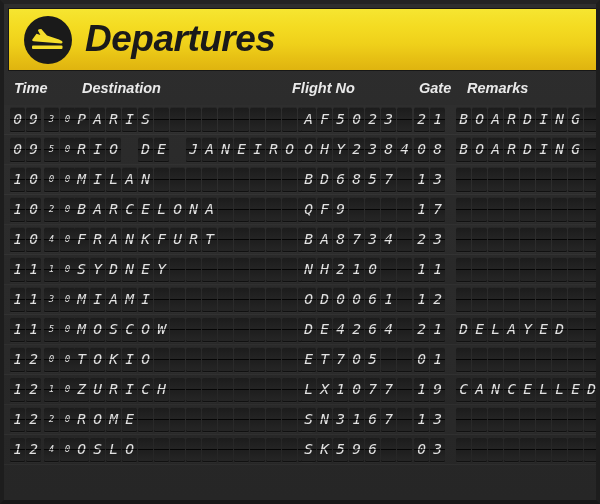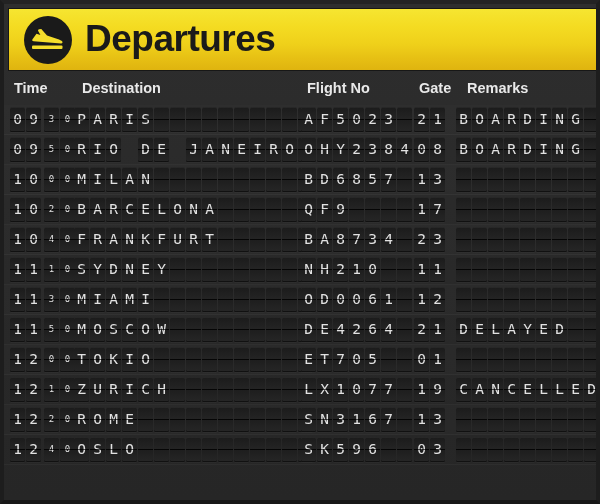--- a/index.html
+++ b/index.html
@@ -11,20 +11,21 @@
 
   
   #board{
     position:relative;width:600px;height:504px;box-sizing:border-box;
     background:
       linear-gradient(180deg,#2e2e2e 0%,#2a2a2a 40%,#262626 100%);
     border:4px solid #1d1d1d;
     border-top-color:#232323;
     border-bottom-color:#171717;
     overflow:hidden;
+    font-style:italic;
   }
 
   
   #header{
     position:absolute;left:4px;top:4px;width:592px;height:63px;
     box-sizing:border-box;
     background:linear-gradient(180deg,
        #f6e531 0%,
        #f4dc22 28%,
        #efd01a 58%,
@@ -46,21 +47,21 @@
   }
 
   
   #colhead{
     position:absolute;left:0;top:71px;width:600px;height:30px;
     color:#e9e9e9;font-size:14.5px;font-weight:bold;
   }
   #colhead span{position:absolute;top:5px;white-space:nowrap;}
   .ch-time{left:10px;}
   .ch-dest{left:78px;}
-  .ch-flight{left:303px;}
+  .ch-flight{left:288px;}
   .ch-gate{left:415px;}
   .ch-rem{left:463px;}
 
   
   #rows{position:absolute;left:0;top:101px;width:600px;}
   .row{
     position:relative;height:30px;width:600px;
   }
   .row:nth-child(odd){background:rgba(255,255,255,0.012);}
   .row::after{

